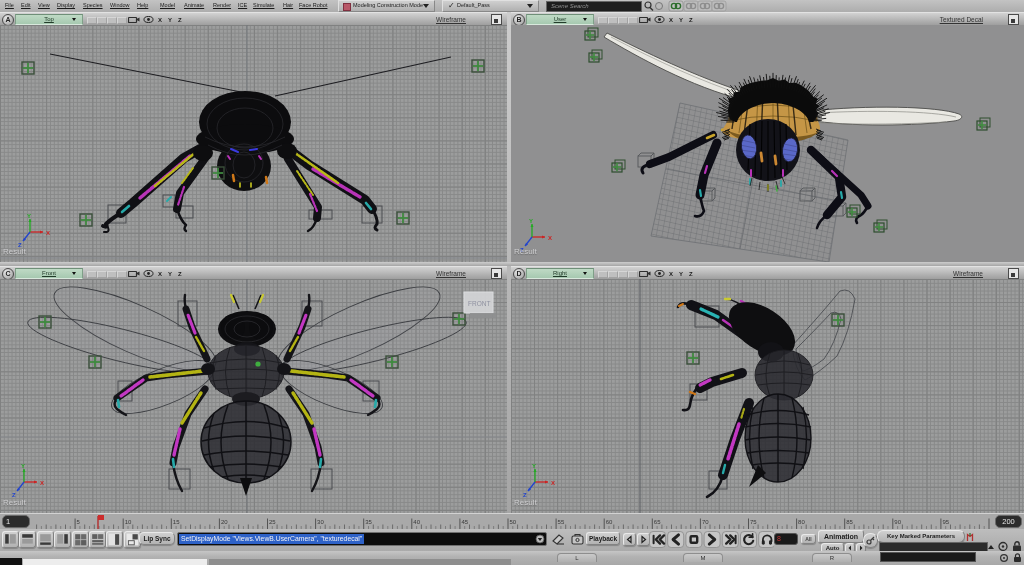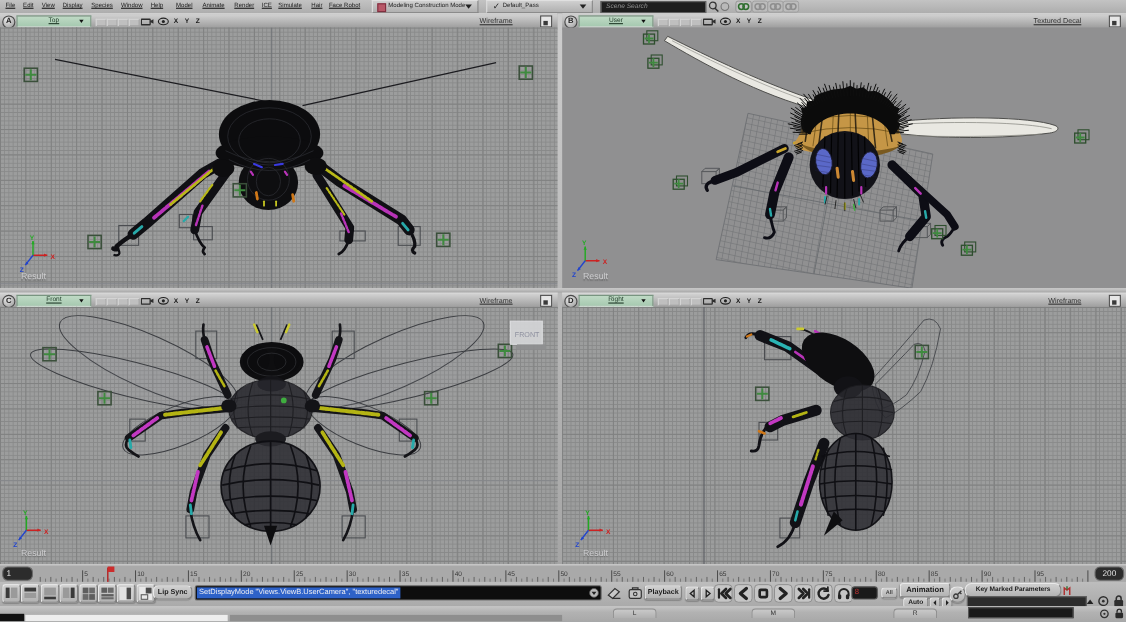--- a/index.html
+++ b/index.html
@@ -15,21 +15,21 @@
 .vtri{position:absolute;left:72px;top:5px;width:0;height:0;border-left:2.5px solid transparent;border-right:2.5px solid transparent;border-top:3.5px solid #111;}
 .vsegs{position:absolute;left:87px;top:3px;width:40px;height:7px;}
 .vseg{position:absolute;top:1px;width:8px;height:5px;background:#bfbfbf;border:1px solid #a2a2a2;border-top-color:#d6d6d6;border-left-color:#d6d6d6;}
 .vxyz{position:absolute;left:158px;top:3.5px;font-size:6px;font-weight:bold;color:#1a1a1a;letter-spacing:2.2px;}
 .vmode{position:absolute;top:3px;font-size:6.5px;color:#333;text-decoration:underline;}
 .vicon{position:absolute;top:1px;width:9px;height:9px;border:1px solid #4a4a4a;background:#e6e6e6;}
 .vicon i{position:absolute;left:2px;bottom:1px;width:4px;height:4px;background:#3a3a3a;}
 
 .gridvp{background-color:#9c9d9d;background-image:linear-gradient(to right,#808181 1px,transparent 1px),linear-gradient(to bottom,#808181 1px,transparent 1px),linear-gradient(to right,#888989 1px,transparent 1px),linear-gradient(to bottom,#888989 1px,transparent 1px);background-size:23.1px 23.1px,23.1px 23.1px,3.85px 3.85px,3.85px 3.85px;}
 #vpB{background:#909091;}
-.result{position:absolute;left:19px;bottom:6px;font-size:8px;color:#cfcfd1;text-shadow:0 1px 1px rgba(40,40,40,.35);}
+.result{position:absolute;left:3px;bottom:6px;font-size:8px;color:#cfcfd1;text-shadow:0 1px 1px rgba(40,40,40,.35);}
 
 .split{background:linear-gradient(#cdcdcd,#a5a5a5);}
 
 #ruler{left:0;top:513px;width:1024px;height:16px;background:#a9a9a9;border-top:1px solid #d2d2d2;}
 .fbox{position:absolute;top:1px;height:11px;background:#2c2c2c;border:1px solid #6a6a6a;border-radius:5px;color:#e4e4e4;font-size:7.5px;line-height:11px;}
 
 #controls{left:0;top:529px;width:1024px;height:22px;background:linear-gradient(#bdbdbd,#aaaaaa);}
 .btn{position:absolute;background:linear-gradient(#d0d0d0,#b2b2b2);border:1px solid #838383;border-top-color:#e9e9e9;border-left-color:#e9e9e9;border-radius:3px;box-shadow:0 1px 1px rgba(60,60,60,.35);}
 .lbtn{width:15px;height:15px;top:2px;}
 .tbtn{font-size:6.5px;font-weight:bold;color:#1c1c1c;text-align:center;}

